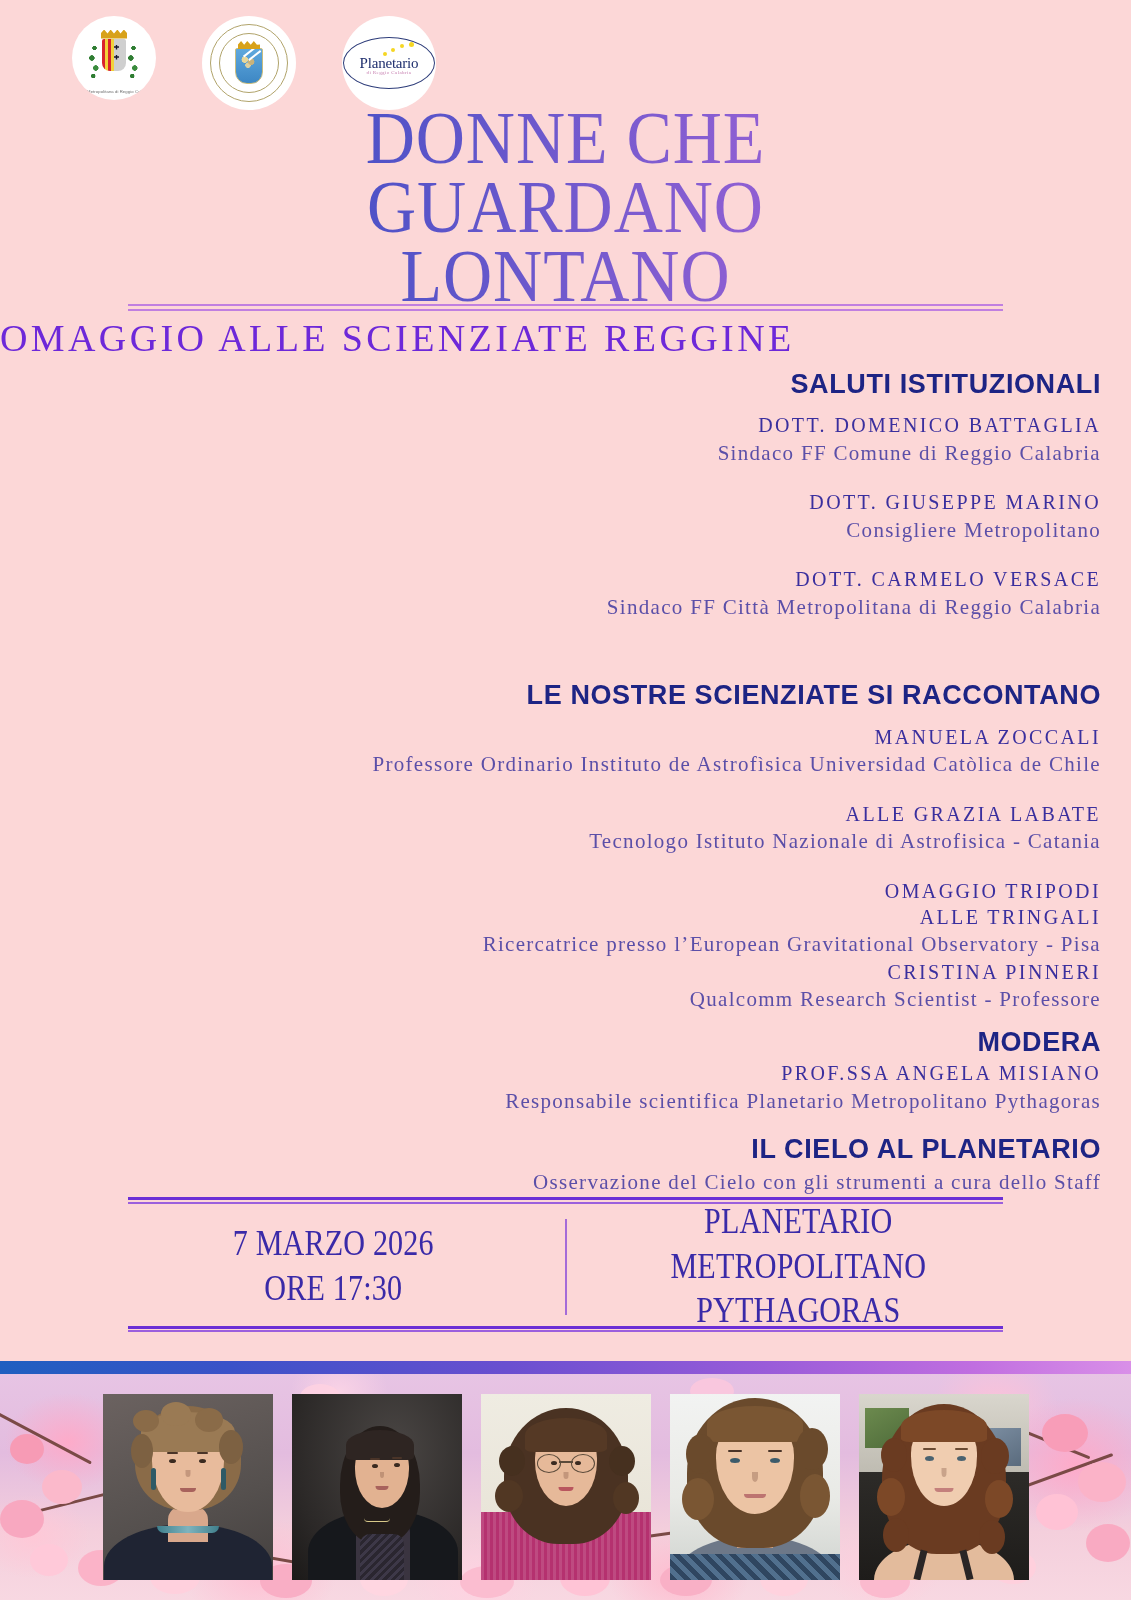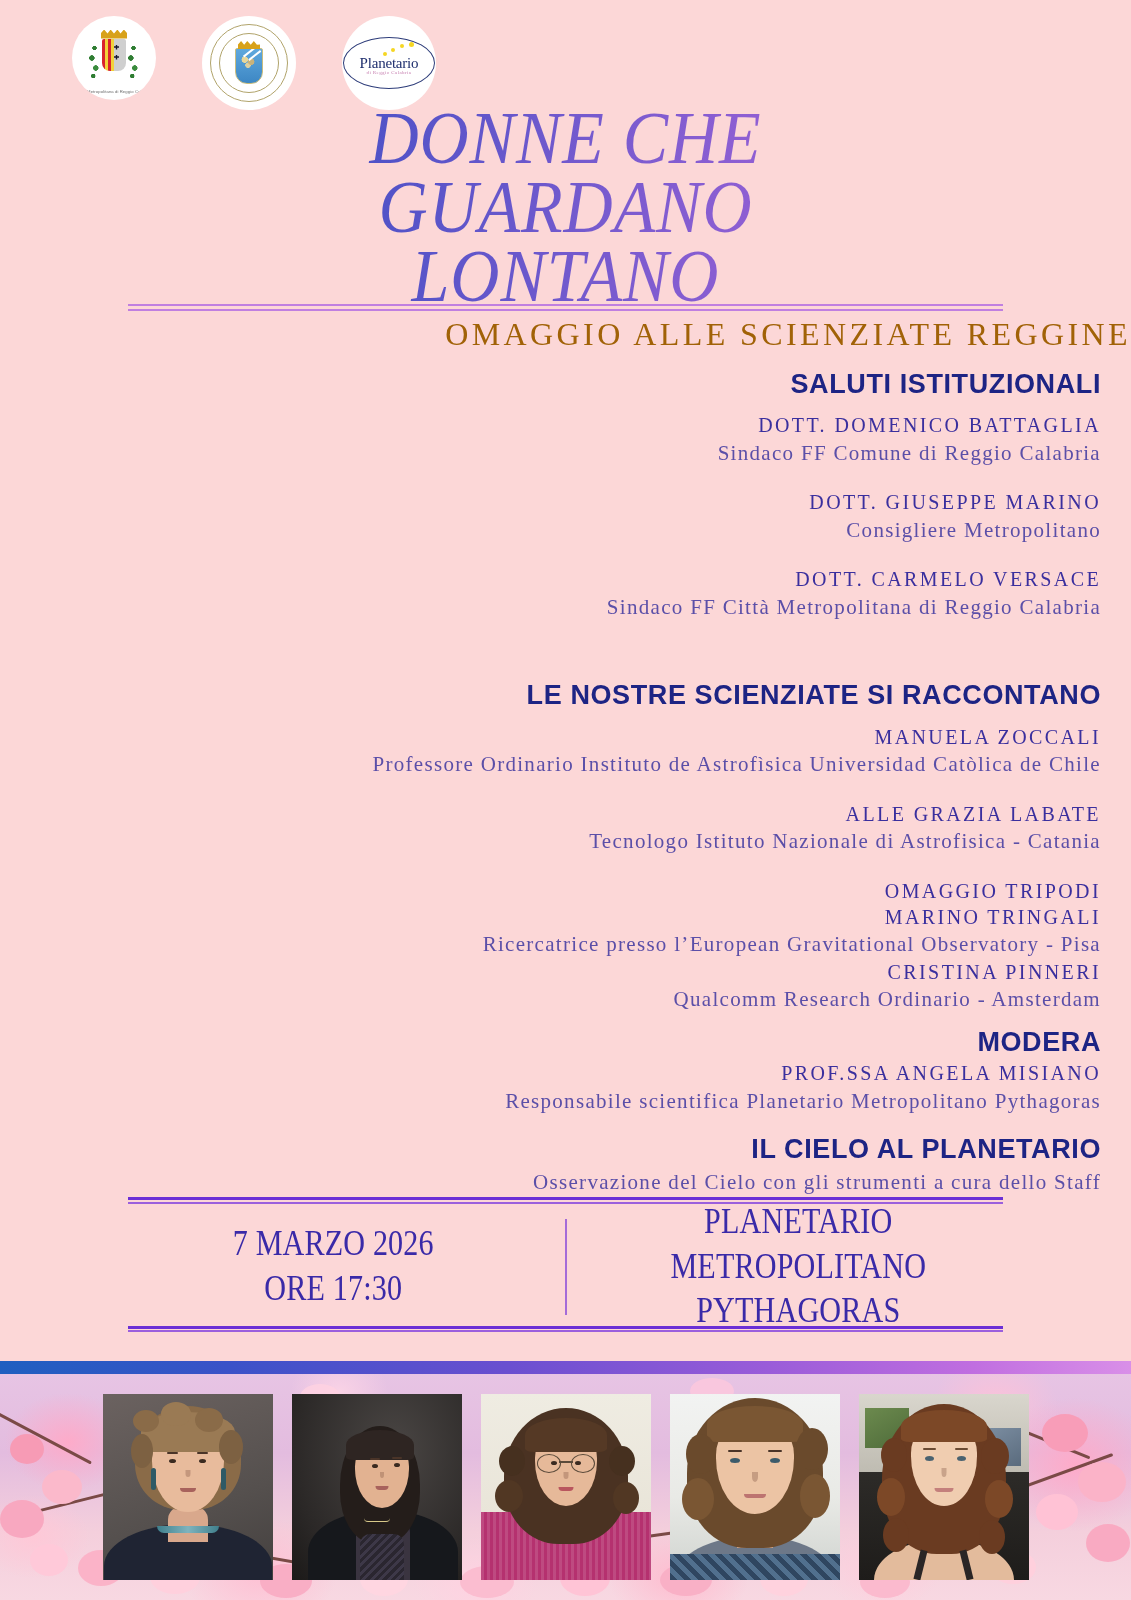--- a/index.html
+++ b/index.html
@@ -150,21 +150,20 @@
   .plan-logo .stars i:nth-child(4){ left: 28px; top: 1px; width:5px;height:5px; }
 
   
   .title-block {
     position: absolute;
     top: 104px;
     left: 0;
     right: 0;
     text-align: center;
     z-index: 4;
-    font-style: italic;
   }
   .title-line {
     font-family: "Liberation Serif", serif;
     font-size: 74px;
     line-height: .93;
     font-weight: 400;
     letter-spacing: 1px;
     background: linear-gradient(90deg, #2a4cc0 0%, #4a51c6 28%, #7a5bcf 55%, #a162d6 80%, #b06edb 100%);
     -webkit-background-clip: text;
     background-clip: text;
@@ -193,25 +192,25 @@
   }
   .rule.r3 { top: 1326px; height: 3px; background: #6b2fd6; }
   .rule.r3::after {
     content: ""; position: absolute; left: 0; right: 0; top: 4px;
     height: 2px; background: #9b5fdd;
   }
 
   
   .subtitle {
     position: absolute; top: 316px; left: 0; right: 0;
-    text-align: right;
+    text-align: left;
     font-family: "Liberation Serif", serif;
-    font-size: 32px;
+    font-size: 38px;
     letter-spacing: 3.4px;
-    color: #a16207;
+    color: #6d28d9;
   }
 
   .content {
     position: absolute;
     top: 366px;
     left: 30px;
     right: 30px;
     text-align: right;
     color: #2b2f8f;
   }
@@ -425,24 +424,24 @@
 
     <div class="h-bold">LE NOSTRE SCIENZIATE SI RACCONTANO</div>
     <div class="sp-10"></div>
     <div class="person-name">MANUELA ZOCCALI</div>
     <div class="person-role">Professore Ordinario Instituto de Astrofìsica Universidad Catòlica de Chile</div>
     <div class="sp-22"></div>
     <div class="person-name">ALLE GRAZIA LABATE</div>
     <div class="person-role">Tecnologo Istituto Nazionale di Astrofisica - Catania</div>
     <div class="sp-22"></div>
     <div class="person-name">OMAGGIO TRIPODI</div>
-    <div class="person-name">MARINO TRINGALI</div>
+    <div class="person-name">ALLE TRINGALI</div>
     <div class="person-role">Ricercatrice presso l’European Gravitational Observatory - Pisa</div>
     <div class="person-name">CRISTINA PINNERI</div>
-    <div class="person-role">Qualcomm Research Ordinario - Amsterdam</div>
+    <div class="person-role">Qualcomm Research Scientist - Professore</div>
 
     <div class="sp-10"></div>
 
     <div class="h-bold">MODERA</div>
     <div class="person-name">PROF.SSA ANGELA MISIANO</div>
     <div class="person-role">Responsabile scientifica Planetario Metropolitano Pythagoras</div>
 
     <div class="sp-16"></div>
 
     <div class="h-bold">IL CIELO AL PLANETARIO</div>

